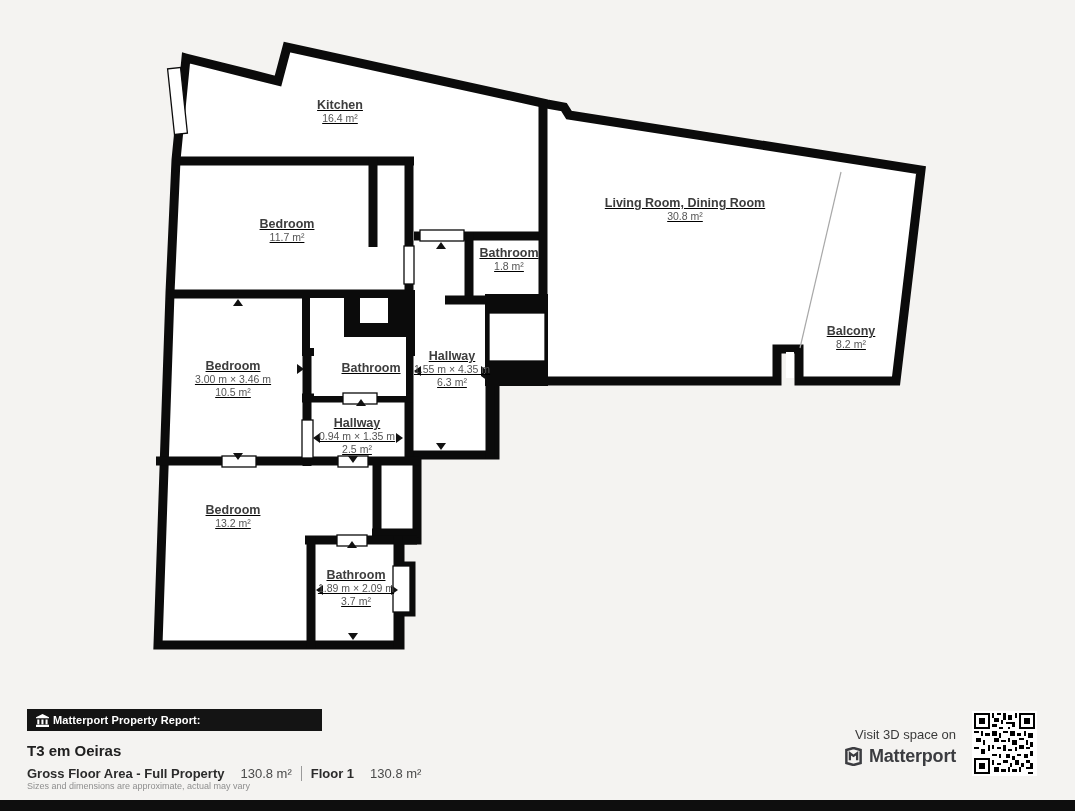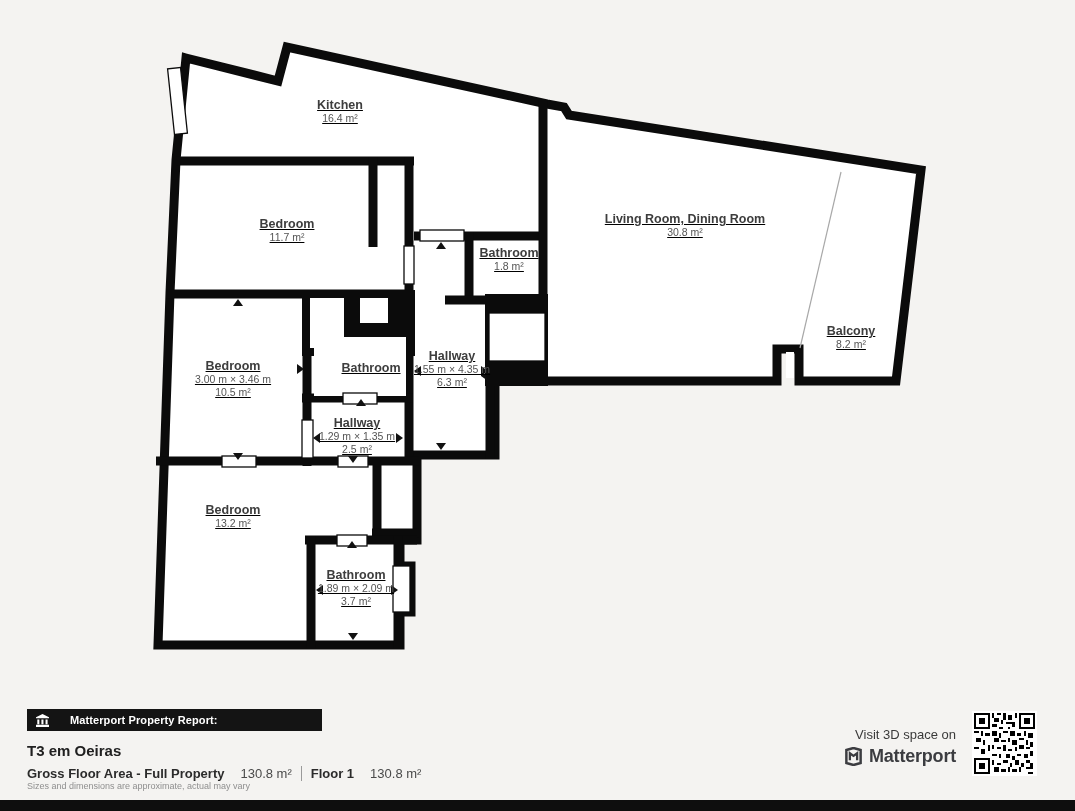--- a/index.html
+++ b/index.html
@@ -13,21 +13,21 @@
   .room-label{
     position:absolute;transform:translateX(-50%);
     text-align:center;white-space:nowrap;pointer-events:none;text-decoration:underline;
   }
   .room-label .rn{font-size:12.5px;font-weight:bold;color:#3d3d3d;line-height:14px;}
   .room-label .rd,.room-label .ra{font-size:10.5px;color:#545454;line-height:13px;}
   
   .footer{position:absolute;left:27px;top:709px;}
   .report-bar{
     width:277px;height:22px;background:#141414;color:#fff;
-    display:flex;align-items:center;gap:21px;padding:0 9px;
+    display:flex;align-items:center;gap:4px;padding:0 9px;
   }
   .report-bar .lbl{font-size:11px;font-weight:bold;letter-spacing:.1px;}
   .prop-title{font-size:15px;font-weight:bold;color:#202020;margin-top:11px;}
   .stats{display:flex;align-items:center;font-size:13px;color:#3a3a3a;margin-top:7px;}
   .stats .b{font-weight:bold;color:#2b2b2b;}
   .stats .v{font-weight:normal;color:#4a4a4a;margin-left:16px;}
   .stats .sep{width:1px;height:15px;background:#9a9a9a;margin:0 9px;}
   .disclaimer{font-size:9px;color:#8f8f8f;}
   
   .cta{position:absolute;right:119px;top:727px;text-align:right;}
@@ -122,21 +122,21 @@
   <div class="room-label" style="left:340px;top:98px">
     <div class="rn">Kitchen</div>
     <div class="ra">16.4 m²</div>
   </div>
 
   <div class="room-label" style="left:287px;top:217px">
     <div class="rn">Bedroom</div>
     <div class="ra">11.7 m²</div>
   </div>
 
-  <div class="room-label" style="left:685px;top:212px">
+  <div class="room-label" style="left:685px;top:196px">
     <div class="rn">Living Room, Dining Room</div>
     <div class="ra">30.8 m²</div>
   </div>
 
   <div class="room-label" style="left:509px;top:246px">
     <div class="rn">Bathroom</div>
     <div class="ra">1.8 m²</div>
   </div>
 
   <div class="room-label" style="left:851px;top:324px">
@@ -155,21 +155,21 @@
   </div>
 
   <div class="room-label" style="left:452px;top:349px">
     <div class="rn">Hallway</div>
     <div class="rd">1.55 m × 4.35 m</div>
     <div class="ra">6.3 m²</div>
   </div>
 
   <div class="room-label" style="left:357px;top:416px">
     <div class="rn">Hallway</div>
-    <div class="rd">1.29 m × 1.35 m</div>
+    <div class="rd">0.94 m × 1.35 m</div>
     <div class="ra">2.5 m²</div>
   </div>
 
   <div class="room-label" style="left:233px;top:503px">
     <div class="rn">Bedroom</div>
     <div class="ra">13.2 m²</div>
   </div>
 
   <div class="room-label" style="left:356px;top:568px">
     <div class="rn">Bathroom</div>

